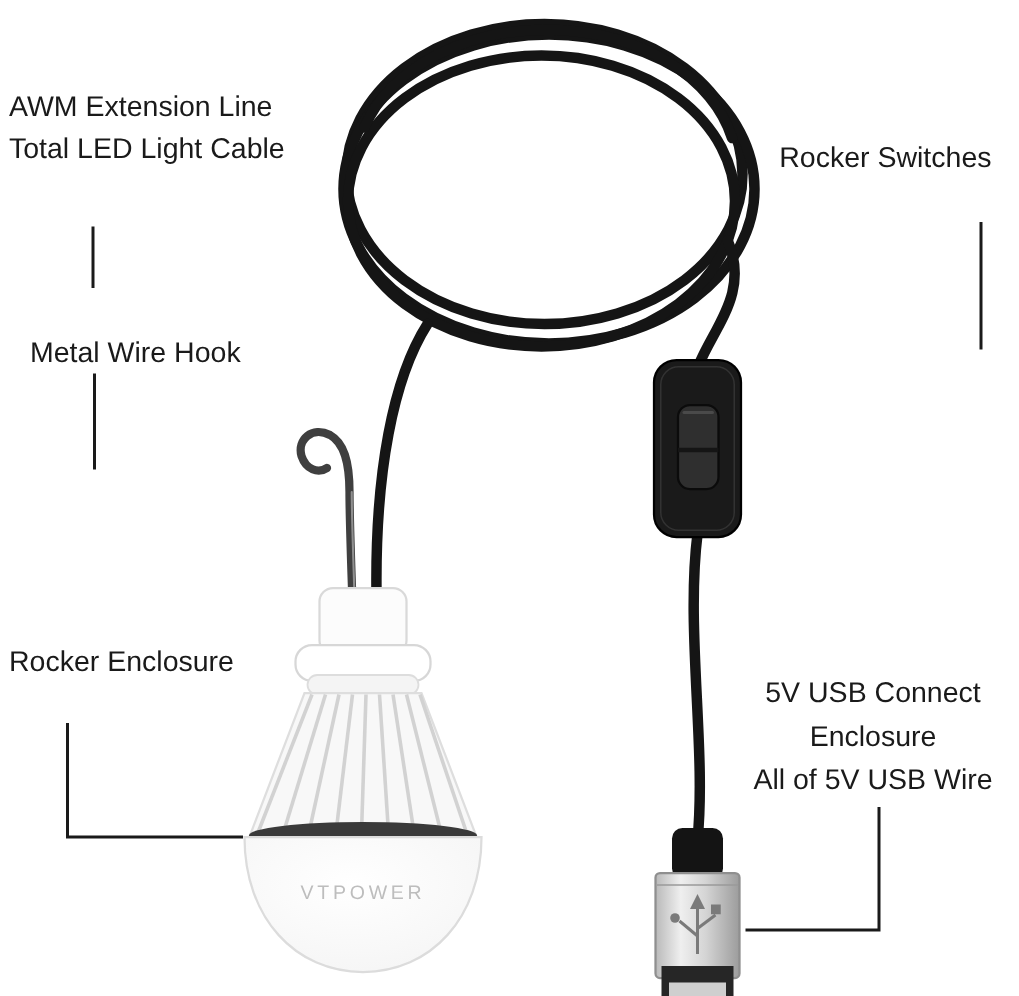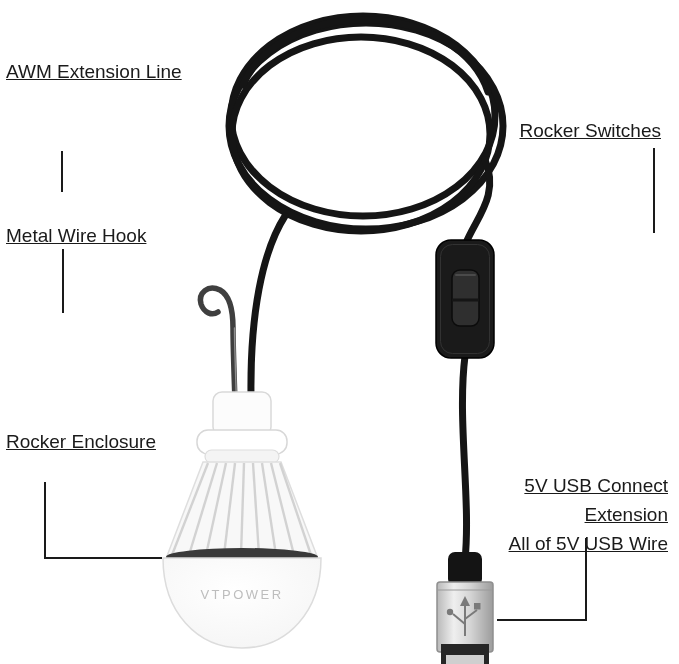--- a/index.html
+++ b/index.html
@@ -12,25 +12,24 @@
   }
   .illustration {
     position:absolute; left:0; top:0; width:679px; height:664px;
   }
   .label {
     position:absolute;
     font-size:19px;
     line-height:28px;
     color:#1a1a1a;
     white-space:nowrap;
-    text-decoration:underline;
   }
   .label span { display:block; }
   .align-right { text-align:right; }
-  .align-center { text-align:right;margin-top:23px; }
+  .align-center { text-align:center; }
 </style>
 </head>
 <body>
 
 <div class="stage">
 
   <svg class="illustration" viewBox="0 0 679 664" xmlns="http://www.w3.org/2000/svg">
     <defs>
       <linearGradient id="metal" x1="0" y1="0" x2="1" y2="0">
         <stop offset="0" stop-color="#b9b9b9"></stop>
@@ -109,33 +108,34 @@
         <line x1="465" y1="619" x2="477" y2="610"></line>
         <rect x="474" y="603" width="6.5" height="6.5" fill="#7a7a7a" stroke="none"></rect>
       </g>
       <rect x="441" y="644" width="48" height="20" fill="#262626"></rect>
       <rect x="446" y="655" width="38" height="9" fill="#cfcfcf"></rect>
     </g>
   </svg>
 
   <div class="label" style="left:6px; top:58px;">
     <span>AWM Extension Line</span>
+    <span>Total LED Light Cable</span>
   </div>
 
-  <div class="label align-right" style="right:18px; top:92px;margin-top:25px;">
+  <div class="label align-right" style="right:18px; top:92px;">
     <span>Rocker Switches</span>
   </div>
 
-  <div class="label" style="left:6px; top:222px;">
+  <div class="label" style="left:20px; top:222px;">
     <span>Metal Wire Hook</span>
   </div>
 
   <div class="label" style="left:6px; top:428px;">
     <span>Rocker Enclosure</span>
   </div>
 
   <div class="label align-center" style="right:11px; top:448px; width:172px; line-height:29px;">
     <span>5V USB Connect</span>
-    <span>Extension</span>
+    <span>Enclosure</span>
     <span>All of 5V USB Wire</span>
   </div>
 
 </div>
 
 </body></html>

